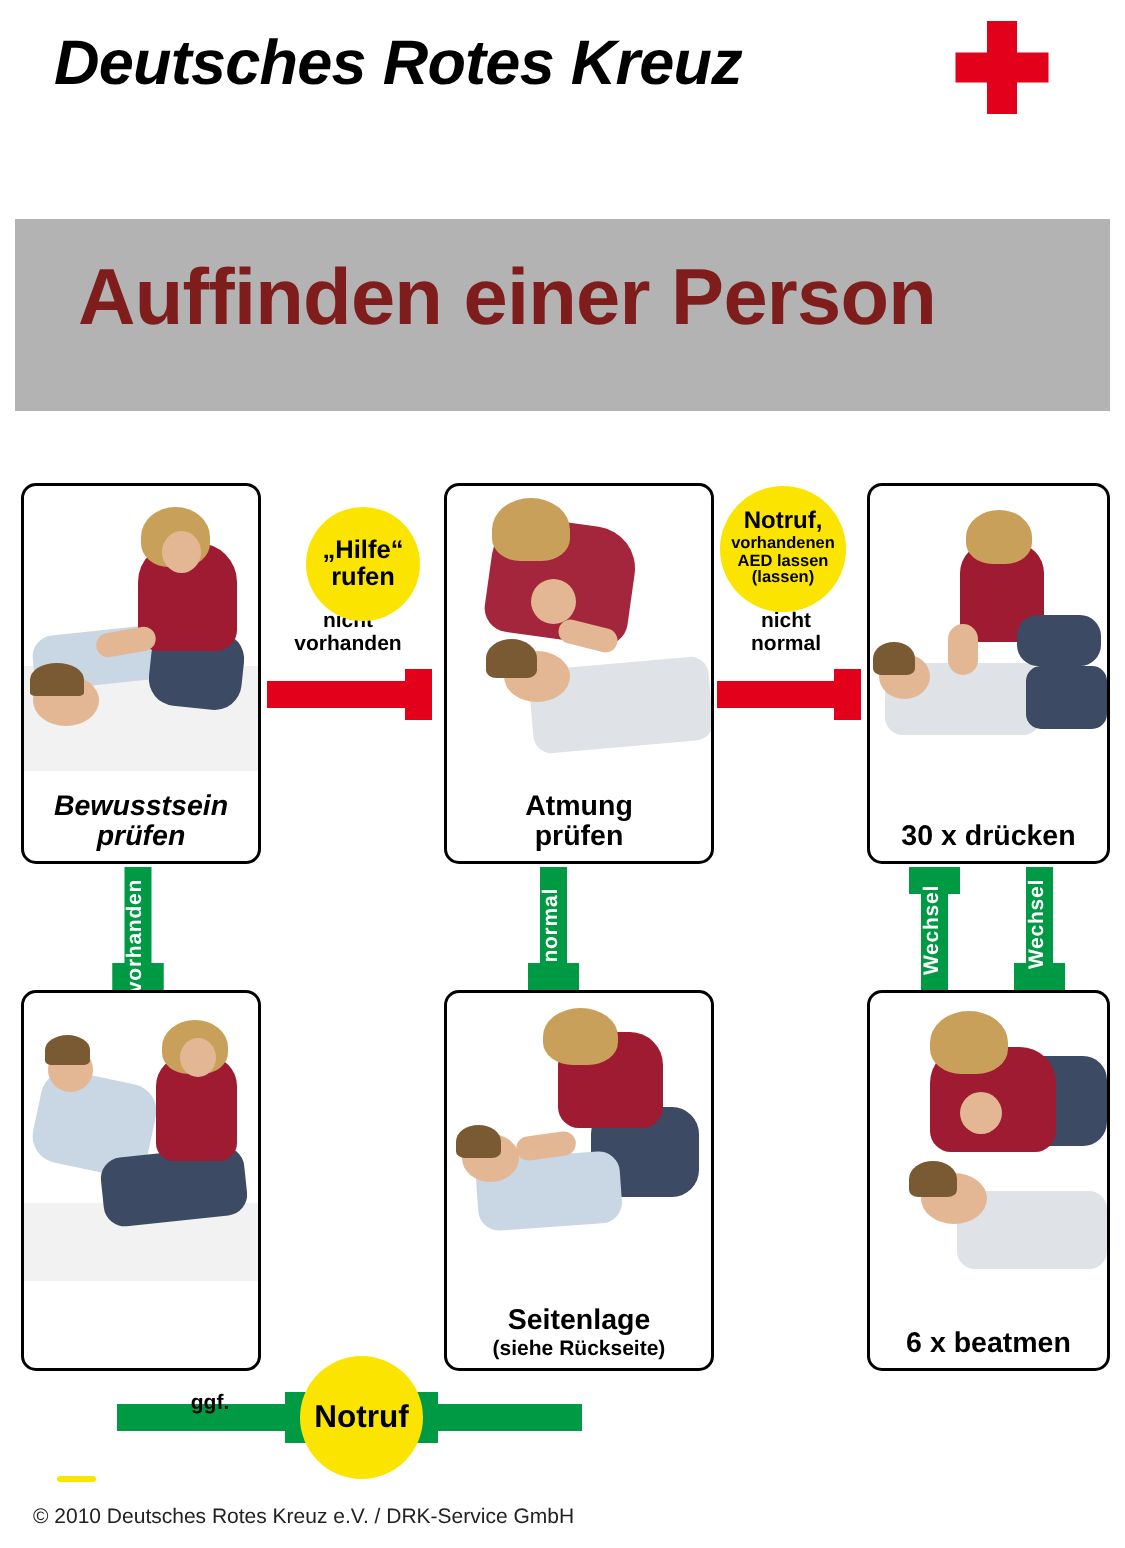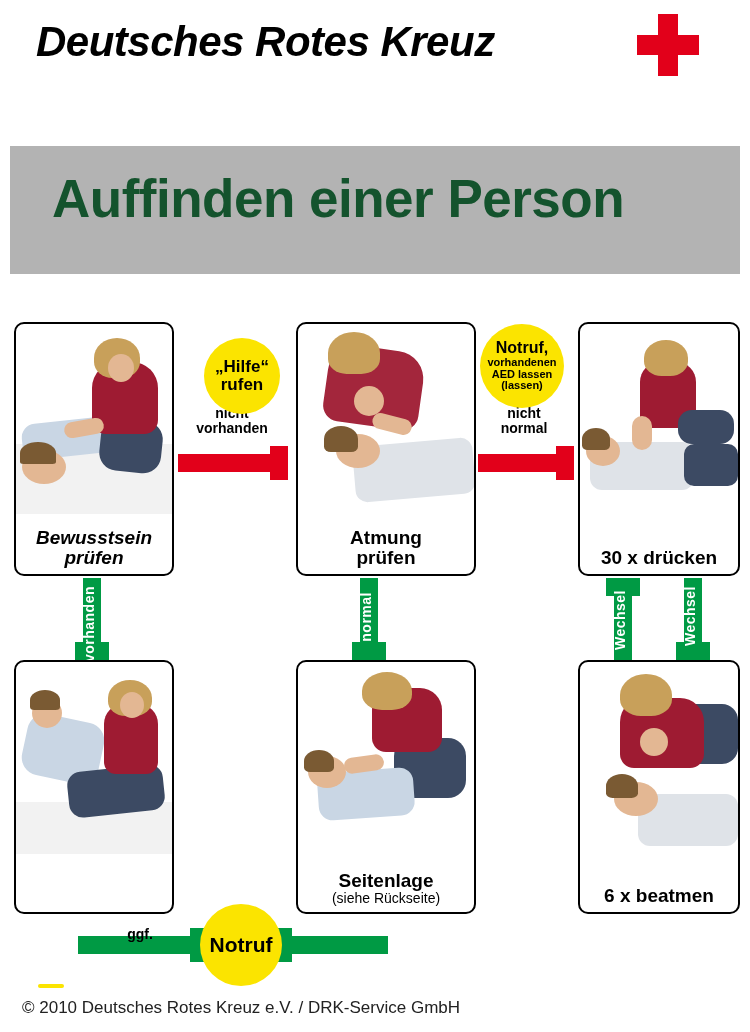--- a/index.html
+++ b/index.html
@@ -53,21 +53,21 @@
     position: absolute;
     left: 10px; top: 146px;
     width: 730px; height: 128px;
     background: #b3b3b3;
   }
   .banner-title {
     position: absolute;
     left: 42px; top: 22px;
     font-size: 53px;
     font-weight: bold;
-    color: #14532d;
+    color: #7f1d1d;
     letter-spacing: -0.5px;
     white-space: nowrap;
   }
 
   
   .box {
     position: absolute;
     border: 2px solid #000000;
     border-radius: 10px;
     background: #ffffff;
@@ -78,21 +78,21 @@
     left: 0; right: 0; bottom: 6px;
     text-align: center;
     font-size: 19px;
     font-weight: bold;
     line-height: 1.05;
     color: #000000;
   }
   .box .caption .sub {
     display: block;
     font-size: 14px;
-    font-weight: normal;
+    font-weight: bold;
   }
 
   
   .scene { position: absolute; left: 0; top: 0; width: 100%; height: 100%; }
   .sh { position: absolute; border-radius: 40% 40% 45% 45%; }
   .red    { background: #9e1b32; }
   .red2   { background: #a3263c; }
   .denim  { background: #3c4a63; }
   .shirtw { background: #dfe3e8; }
   .shirtb { background: #c9d6e4; }
@@ -213,21 +213,21 @@
     text-align: center;
     color: #000000;
     font-weight: bold;
     line-height: 1.05;
   }
 
   
   .footer {
     position: absolute;
     left: 22px; bottom: 14px;
-    font-size: 17px;
+    font-size: 14px;
     color: #222222;
   }
   .footer-mark {
     position: absolute;
     left: 38px; bottom: 44px;
     width: 26px; height: 4px;
     background: #fbe400;
     border-radius: 2px;
   }
 </style>

